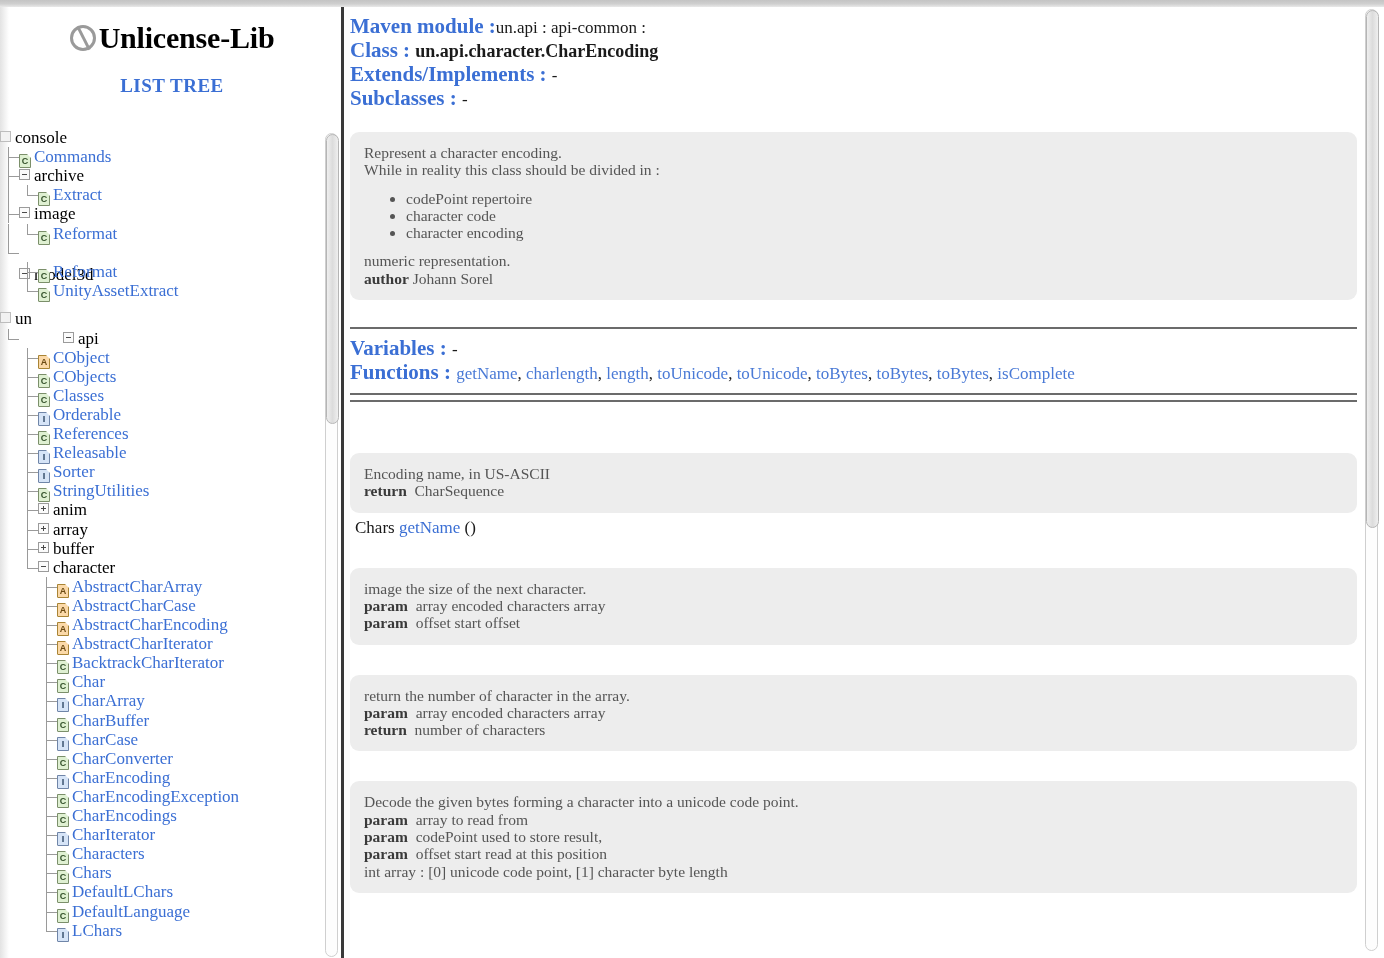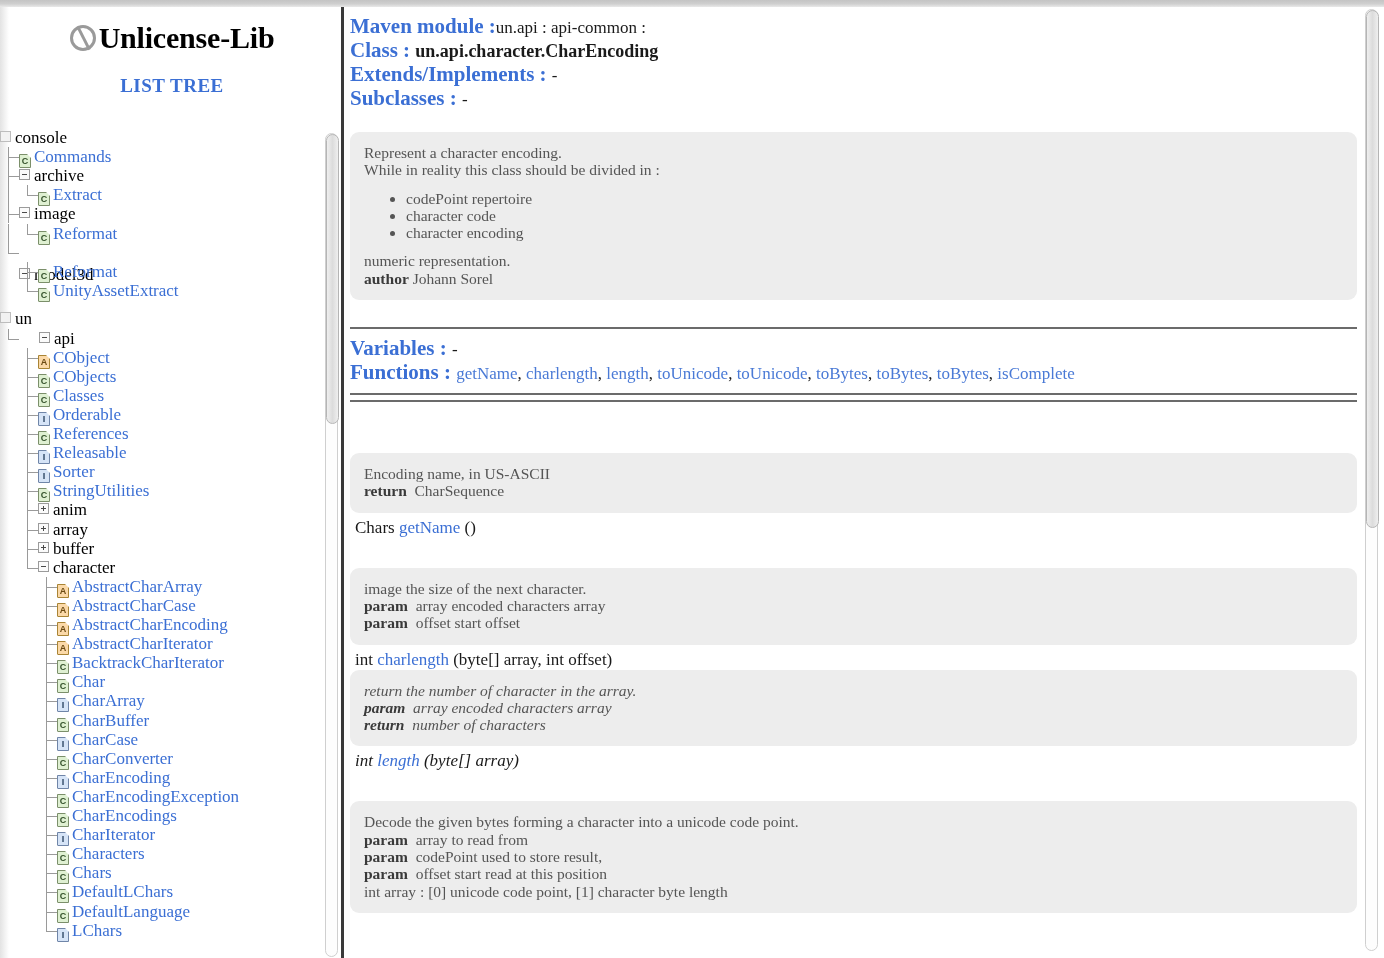--- a/index.html
+++ b/index.html
@@ -300,21 +300,21 @@
             <div class="conn-v" style="left: 27px; top: 0px; height: 10px;"></div>
             <div class="conn-h" style="left: 27px; top: 10px; width: 11px;"></div>
             <span style="position: absolute; left: 38px; top: 0px;"><span class="ficon t-C">C</span><span class="node-link">UnityAssetExtract</span></span>
           </div>
           <div class="node" style="position: absolute; top: 181.45px; left: 0px;">
             <span style="position: absolute; left: 0px; top: 0px;"><span class="exp empty"></span><span class="node-label">un</span></span>
           </div>
           <div class="node" style="position: absolute; top: 200.55px; left: 0px;">
             <div class="conn-v" style="left: 8px; top: 0px; height: 10px;"></div>
             <div class="conn-h" style="left: 8px; top: 10px; width: 11px;"></div>
-            <span style="position: absolute; left: 3px; top: 0px; padding-left: 36px;"><span class="exp minus"></span><span class="node-label">api</span></span>
+            <span style="position: absolute; left: 27px; top: 0px; padding-left: 36px;"><span class="exp minus"></span><span class="node-label">api</span></span>
           </div>
           <div class="node" style="position: absolute; top: 219.65px; left: 0px;">
             <div class="conn-v" style="left: 27px; top: 0px; height: 19.1px;"></div>
             <div class="conn-h" style="left: 27px; top: 10px; width: 11px;"></div>
             <span style="position: absolute; left: 38px; top: 0px;"><span class="ficon t-A">A</span><span class="node-link">CObject</span></span>
           </div>
           <div class="node" style="position: absolute; top: 238.75px; left: 0px;">
             <div class="conn-v" style="left: 27px; top: 0px; height: 19.1px;"></div>
             <div class="conn-h" style="left: 27px; top: 10px; width: 11px;"></div>
             <span style="position: absolute; left: 38px; top: 0px;"><span class="ficon t-C">C</span><span class="node-link">CObjects</span></span>
@@ -535,29 +535,27 @@
               <div><b>return</b><span>&nbsp; CharSequence</span></div>
             </div>
             <div class="sig"><span>Chars </span><span class="mname">getName</span><span> ()</span></div>
           </div>
           <div style="margin-top: 30px;">
             <div class="doc-box">
               <div>image the size of the next character.</div>
               <div><b>param</b><span>&nbsp; array encoded characters array</span></div>
               <div><b>param</b><span>&nbsp; offset start offset</span></div>
             </div>
-            <div class="sig"><span>int </span><span class="mname">charlength</span><span> (byte[] array, int offset)</span></div>
-          </div>
-          <div style=" font-style: italic;">
+          </div>
+          <div style="margin-top: 30px;">
             <div class="doc-box">
               <div>return the number of character in the array.</div>
               <div><b>param</b><span>&nbsp; array encoded characters array</span></div>
               <div><b>return</b><span>&nbsp; number of characters</span></div>
             </div>
-            <div class="sig"><span>int </span><span class="mname">length</span><span> (byte[] array)</span></div>
           </div>
           <div style="margin-top: 30px;">
             <div class="doc-box">
               <div>Decode the given bytes forming a character into a unicode code point.</div>
               <div><b>param</b><span>&nbsp; array to read from</span></div>
               <div><b>param</b><span>&nbsp; codePoint used to store result,</span></div>
               <div><b>param</b><span>&nbsp; offset start read at this position</span></div>
               <div>int array : [0] unicode code point, [1] character byte length</div>
             </div>
           </div>

